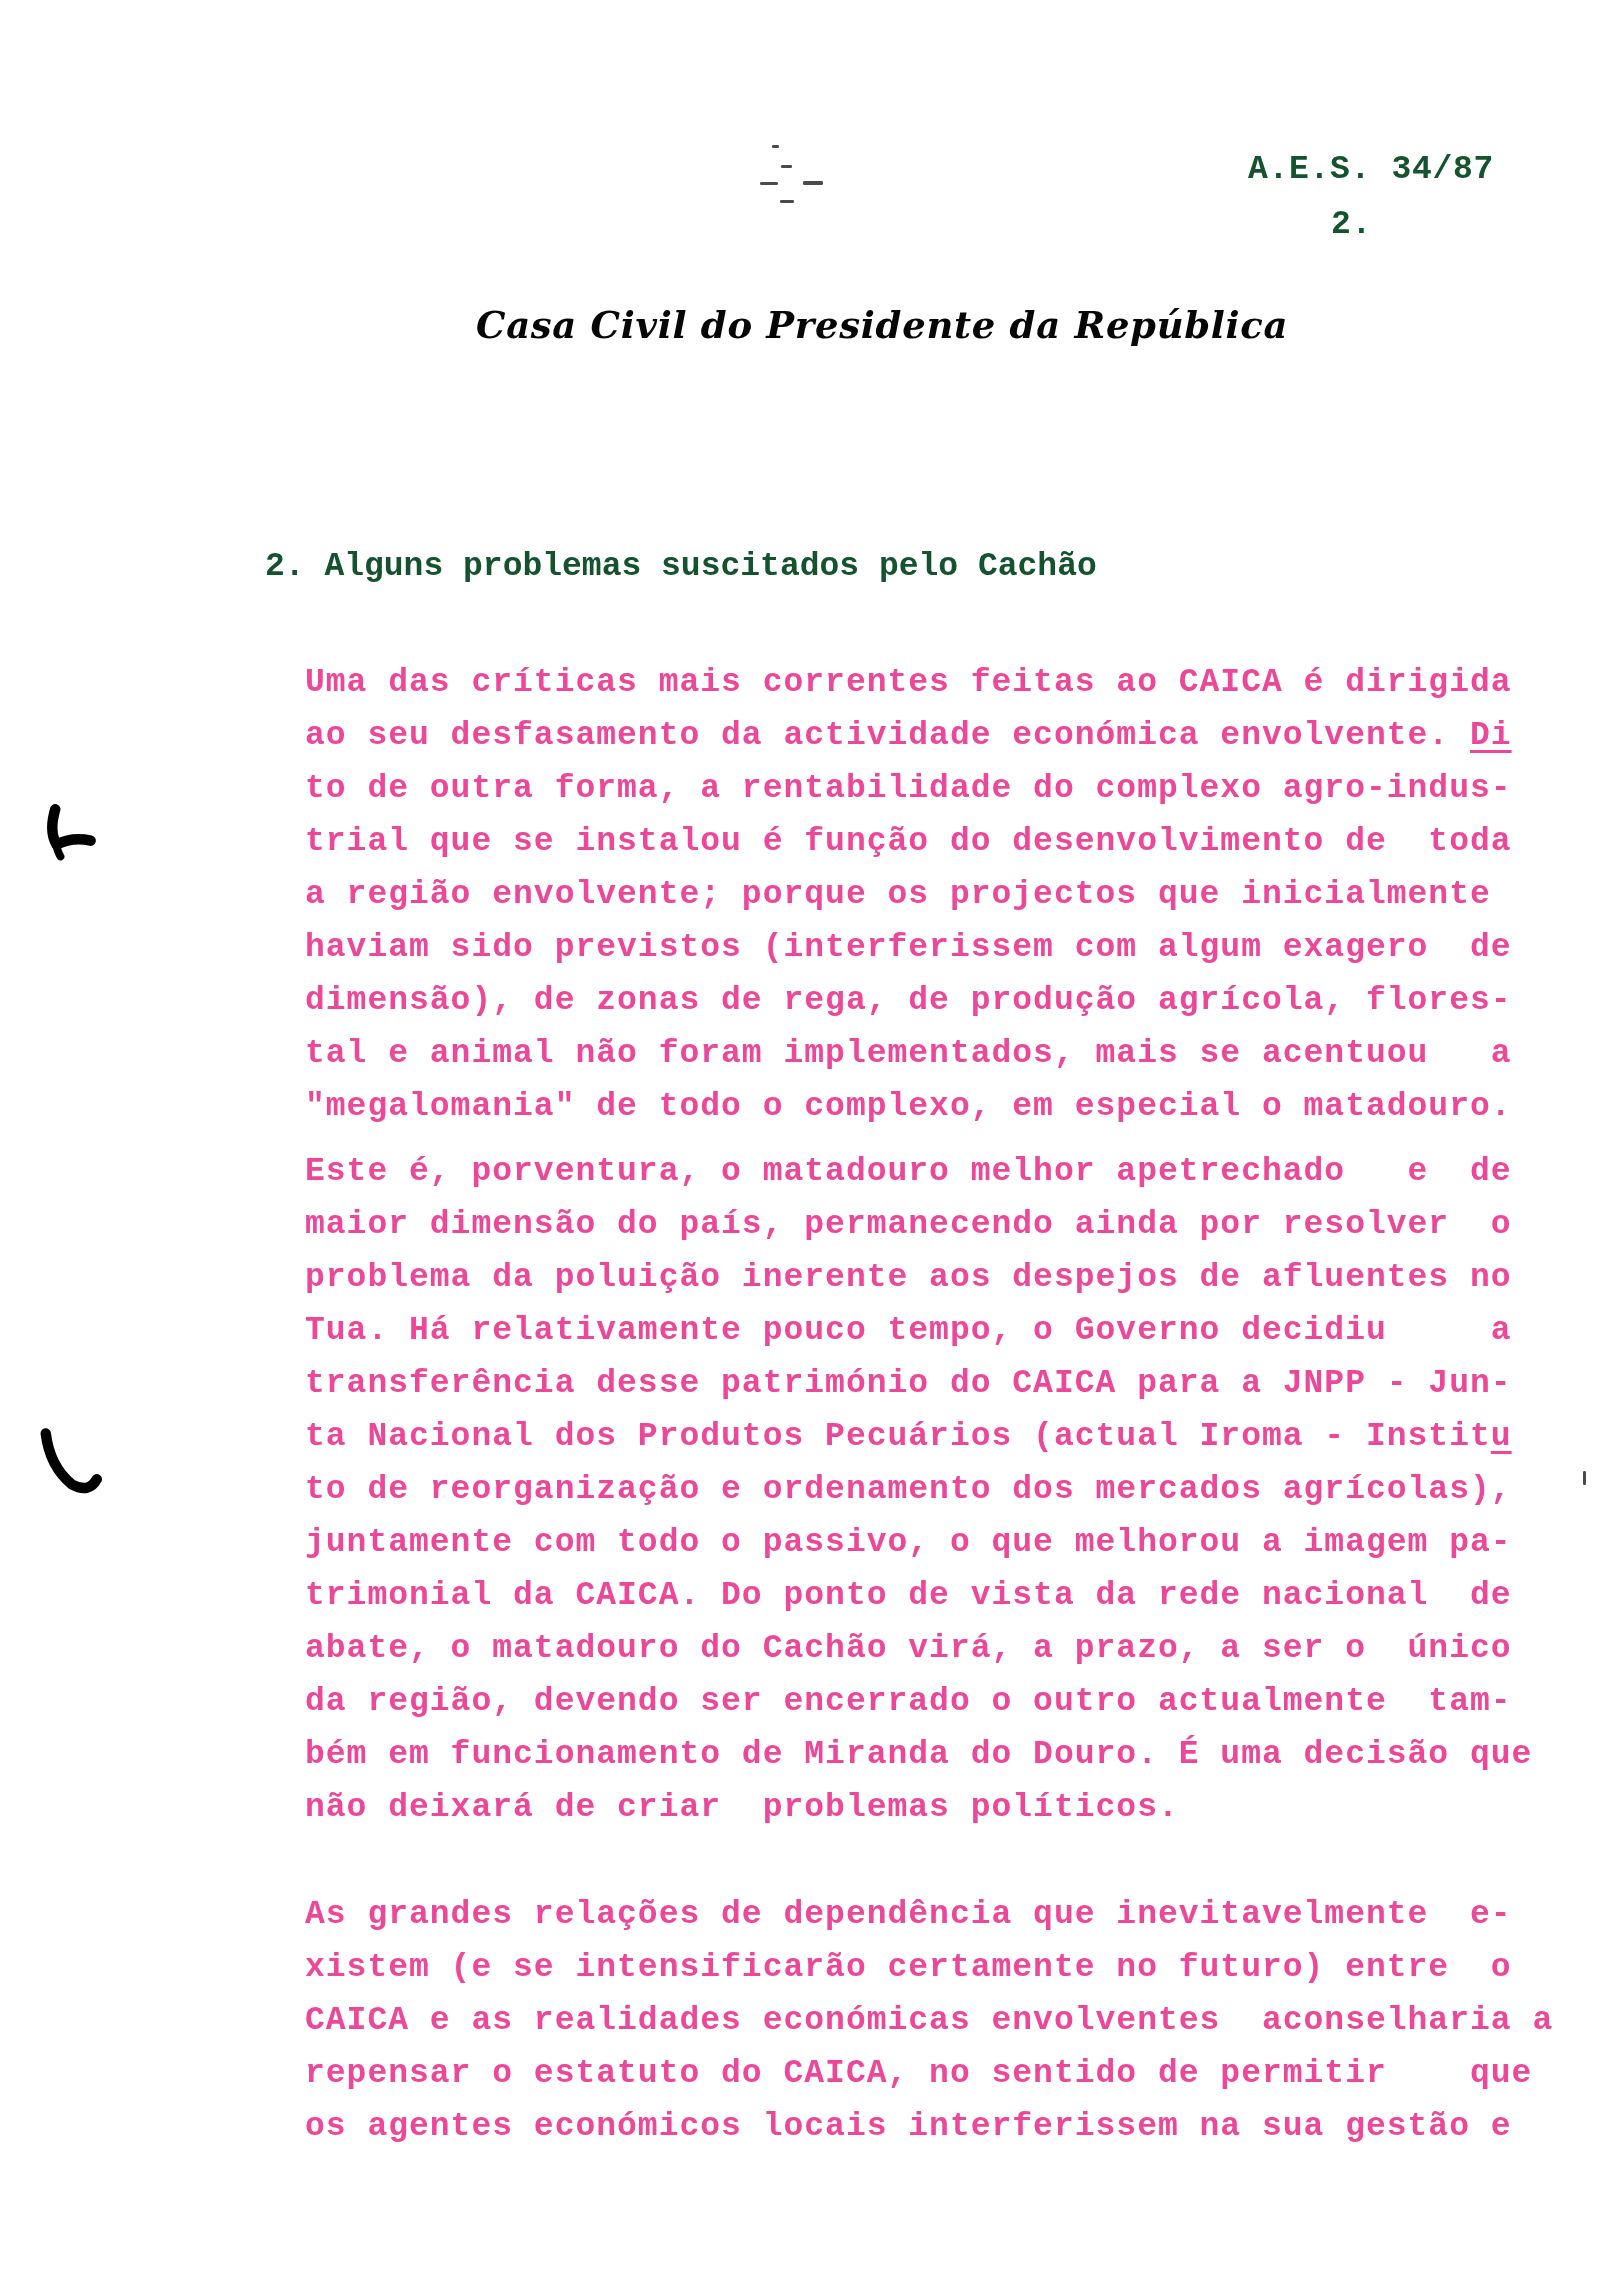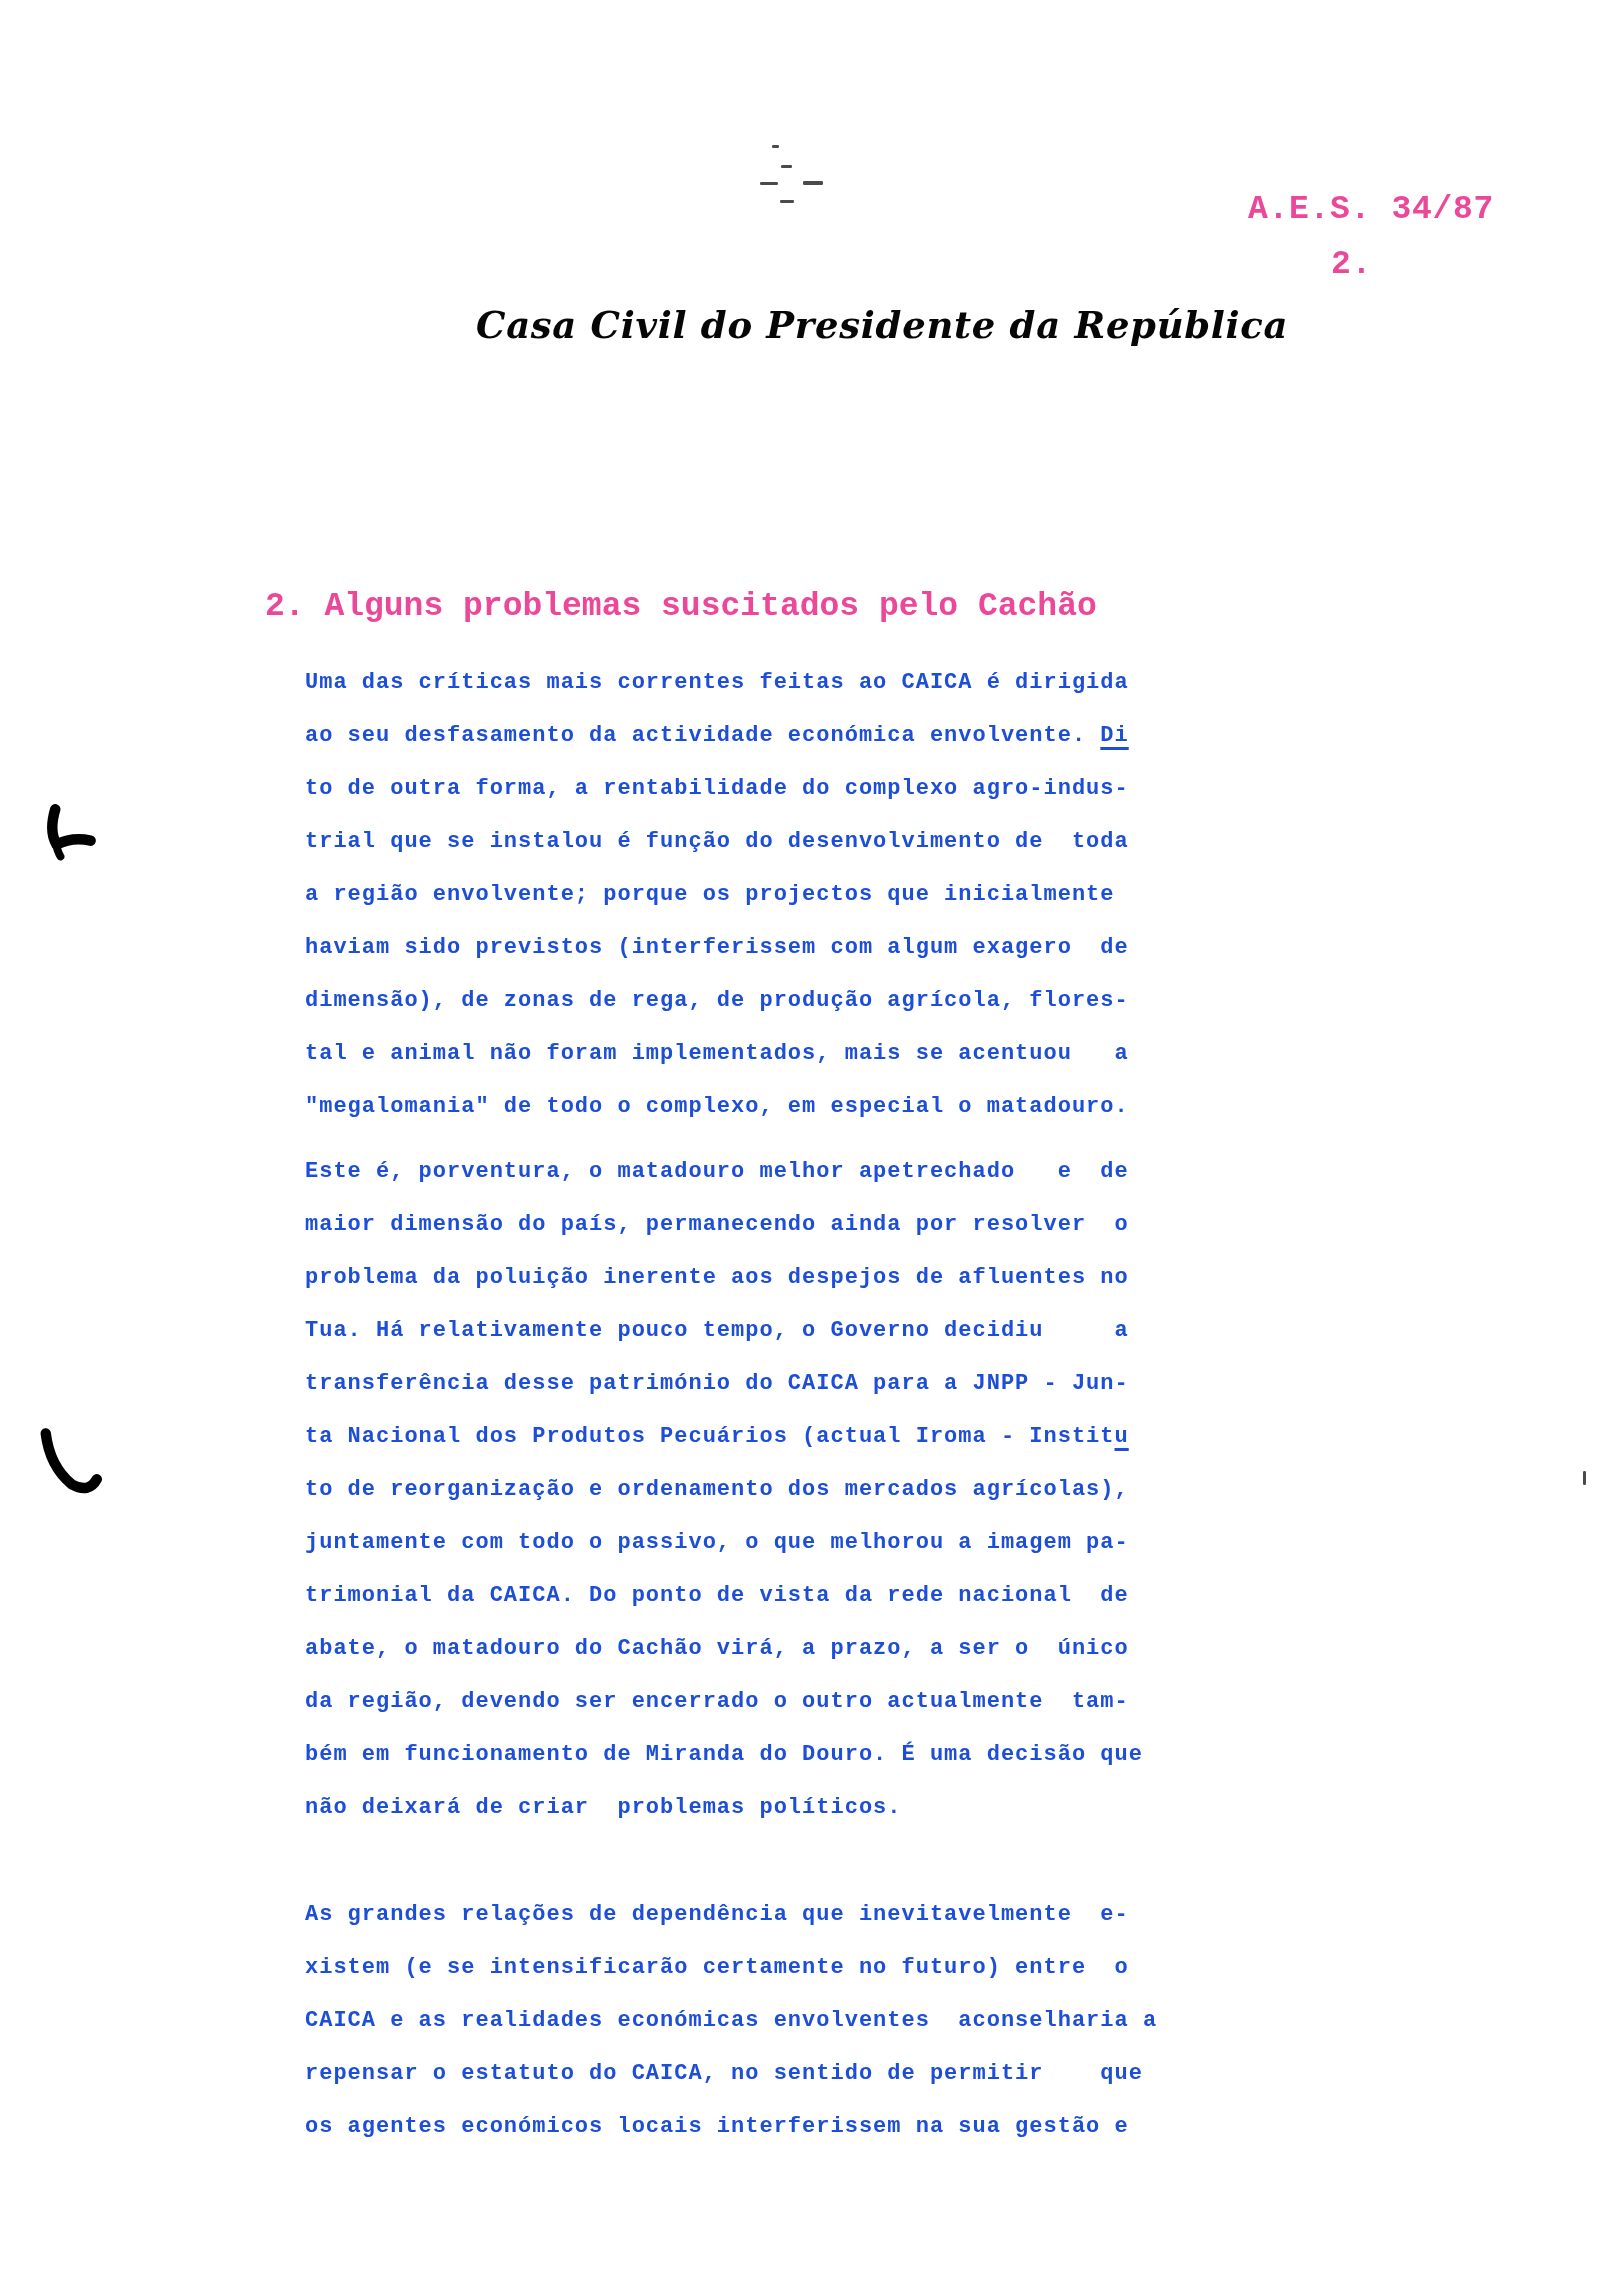--- a/index.html
+++ b/index.html
@@ -1,36 +1,36 @@
 <!DOCTYPE html>
 <html style="font-size:10.5px"><head>
 <meta charset="utf-8">
 <style>
   html,body{margin:0;padding:0;}
   body{
     width:1614px;height:2295px;position:relative;background:#ffffff;
     font-family:"Liberation Mono",monospace;
   }
   .page{position:absolute;inset:0;background:#ffffff;overflow:hidden;}
-  .typew{font-family:"Liberation Mono",monospace;font-weight:700;color:#ec4899;margin-top:40px;}
+  .typew{font-family:"Liberation Mono",monospace;font-weight:700;color:#14532d;}
   .ref{position:absolute;left:1248px;top:151px;font-size:33px;letter-spacing:0.7px;white-space:pre;}
   .pagenum{position:absolute;left:1331px;top:206px;font-size:33px;letter-spacing:0.7px;}
   .letterhead{
     position:absolute;left:476px;top:303px;
     font-family:"DejaVu Serif",serif;font-style:italic;font-weight:700;
     font-size:37px;color:#060606;letter-spacing:0.7px;white-space:pre;text-align:center;
   }
   .heading{position:absolute;left:265px;top:548px;font-size:33px;letter-spacing:0;white-space:pre;}
   .body-wrap{position:absolute;left:305px;top:656px;}
   .paragraph{margin:0;}
   .paragraph:nth-child(2){margin-top:12px;}
   .paragraph:nth-child(3){margin-top:54px;}
   .body-line{
-    white-space:pre;font-size:22px;line-height:53px;letter-spacing:1px;
-    font-weight:700;color:#1d4ed8;font-family:"Liberation Mono",monospace;
+    white-space:pre;font-size:33px;line-height:53px;letter-spacing:1px;
+    font-weight:700;color:#ec4899;font-family:"Liberation Mono",monospace;
   }
   .u{text-decoration:underline;text-decoration-thickness:2.6px;text-underline-offset:5.9px;}
   .mark{position:absolute;}
   .smudge{position:absolute;background:#4a4a4a;border-radius:1.3px;}
 </style>
 </head>
 <body>
 
 <div class="page">
 

